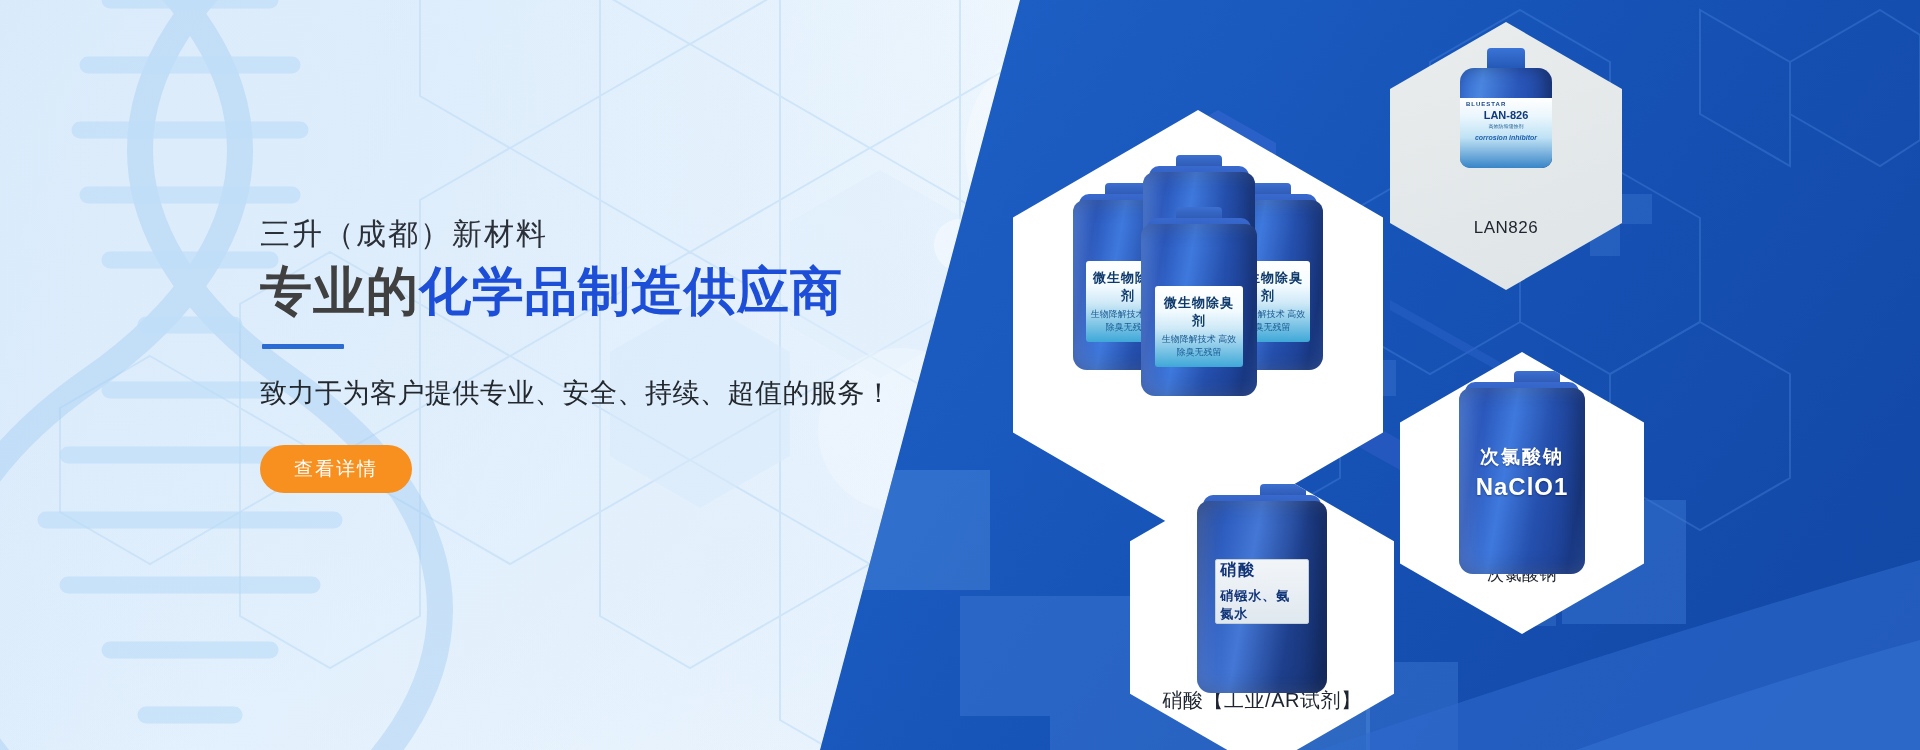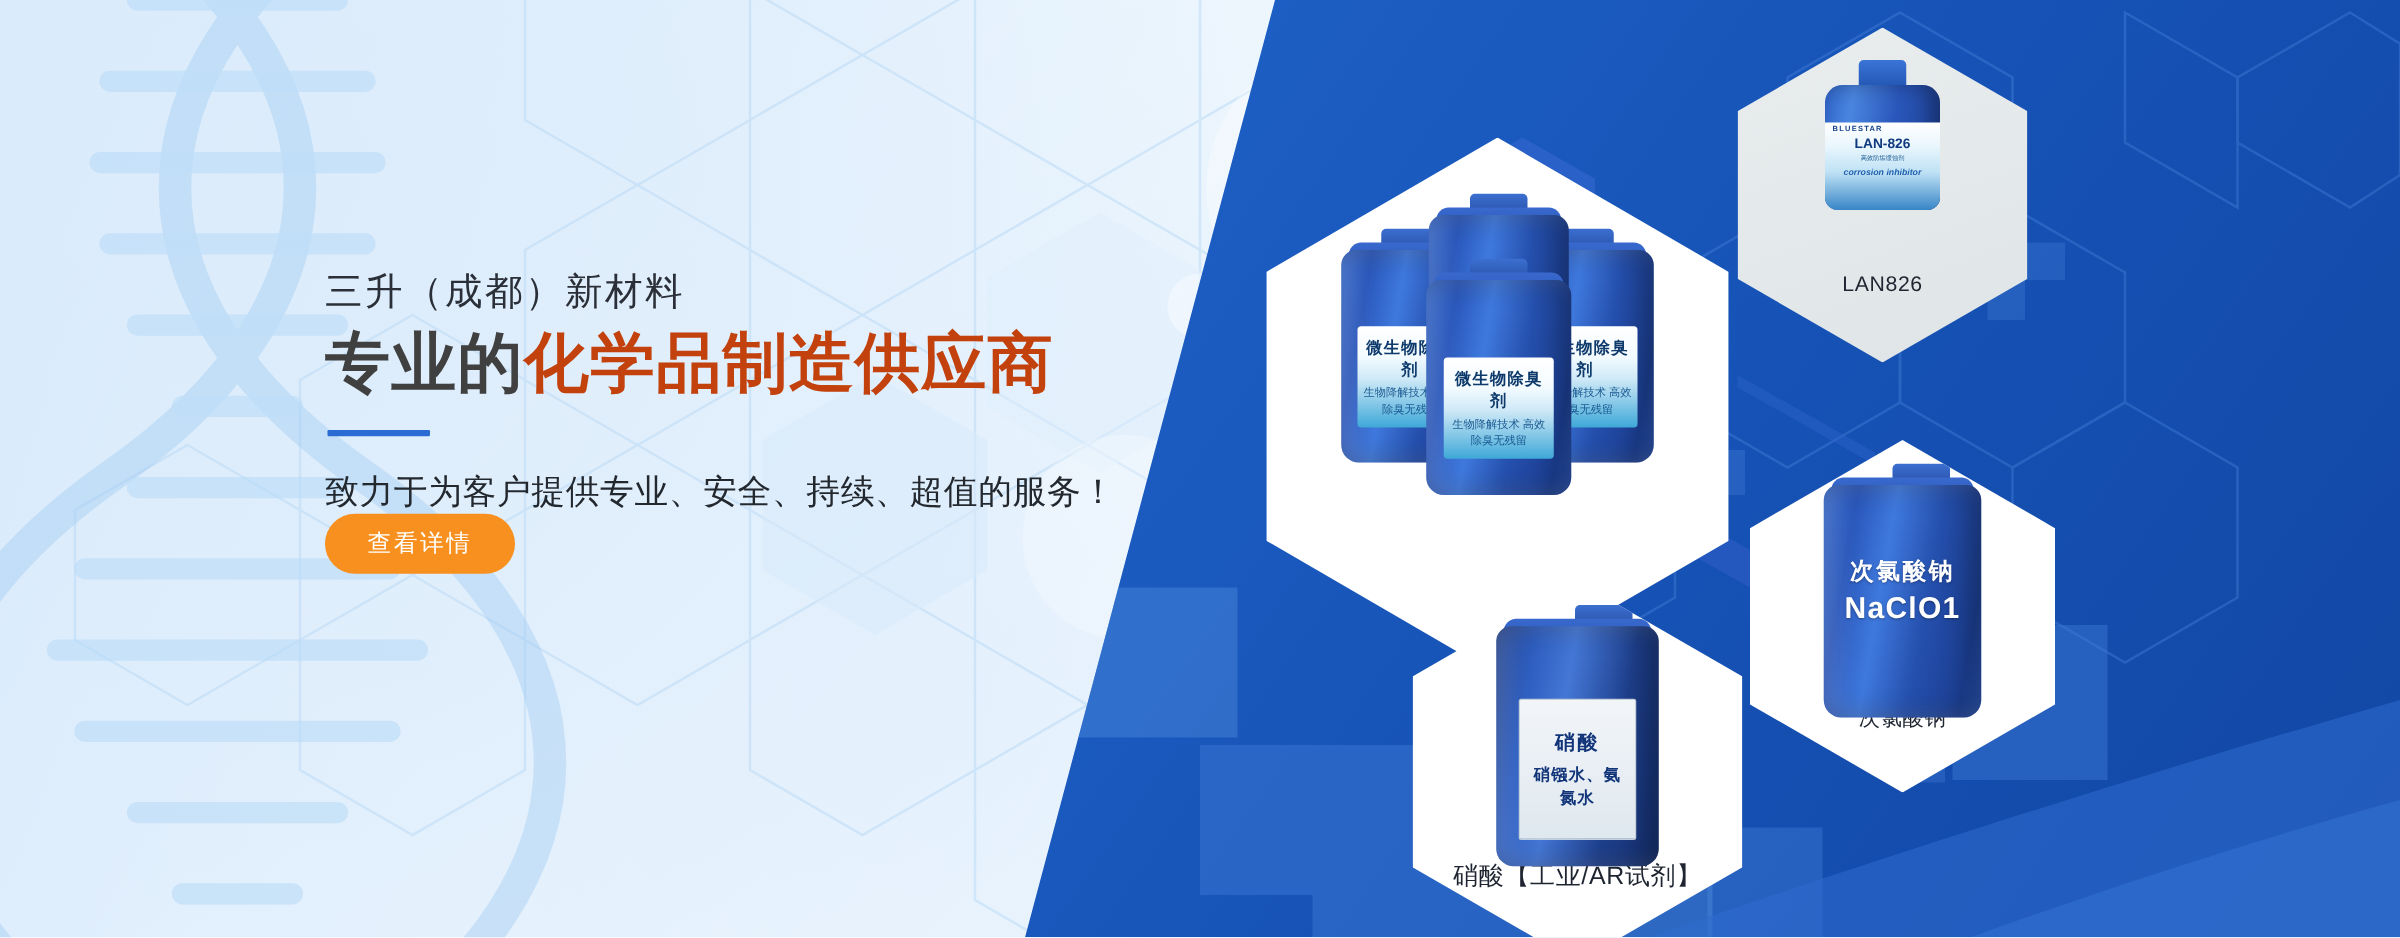--- a/index.html
+++ b/index.html
@@ -41,26 +41,26 @@
   .eyebrow{
     font-size:30px;color:#2a2f38;letter-spacing:2px;line-height:1.2;
     font-family:"Liberation Sans","DejaVu Sans",sans-serif;
     margin-top:20px;
   }
   .headline{
     margin-top:10px;font-size:52px;font-weight:bold;letter-spacing:1px;
     line-height:1.15;white-space:nowrap;
   }
   .headline .hl-orange{color:#404040;}
-  .headline .hl-blue{color:#c2410c;}
+  .headline .hl-blue{color:#1d4ed8;}
   .rule{width:82px;height:5px;background:#2b6bd4;margin:22px 0 26px 2px;border-radius:1px;}
   .lead{font-size:27px;color:#23282f;letter-spacing:.5px;line-height:1.35;}
   .sub{margin-top:10px;font-size:17px;color:#4277c9;letter-spacing:.4px;line-height:1.4;}
   .cta{
-    display:inline-block;padding:11px 34px;border:none;border-radius:24px;
+    display:inline-block;margin-top:34px;padding:11px 34px;border:none;border-radius:24px;
     background:#f7901e;color:#fff;font-size:19px;letter-spacing:2px;cursor:pointer;
     font-family:"Liberation Sans","DejaVu Sans",sans-serif;
   }
 
   
   .hex{
     position:absolute;
     clip-path:polygon(50% 0%,100% 25%,100% 75%,50% 100%,0% 75%,0% 25%);
     display:flex;flex-direction:column;align-items:center;justify-content:flex-end;
   }
@@ -136,23 +136,23 @@
   .bottle .wrap{
     position:absolute;left:0;right:0;top:30px;height:72px;
     background:linear-gradient(180deg,#ffffff 0%,#eaf6fd 26%,#bfe2f5 55%,#2f7fc4 100%);
   }
   .bottle .brand{font-size:6px;color:#16438a;font-weight:bold;letter-spacing:1px;padding:3px 0 0 6px;}
   .bottle .code{font-size:11px;color:#103a7e;font-weight:bold;text-align:center;margin-top:2px;}
   .bottle .tiny{font-size:5px;color:#1b5a92;text-align:center;margin-top:2px;}
   .bottle .ital{font-size:7px;color:#1f5fae;font-style:italic;font-weight:bold;text-align:center;margin-top:5px;}
 
   .nitric-label{
-    position:absolute;left:14%;right:14%;top:30%;padding:24px 4px;border-radius:2px;
+    position:absolute;left:14%;right:14%;top:30%;padding:0 4px;border-radius:2px;
     background:linear-gradient(180deg,#f2f5f8 0%,#dfe8ef 100%);
-    border:1px solid #c3cfd9;text-align:center;
+    border:1px solid #c3cfd9;text-align:left;
   }
   .nitric-label .n1{font-size:16px;color:#12357a;font-weight:bold;letter-spacing:2px;}
   .nitric-label .n2{font-size:13px;color:#12357a;font-weight:bold;margin-top:6px;letter-spacing:1px;}
 </style>
 </head>
 <body>
 
 <div class="stage">
 
   <div class="bg-light"></div>

